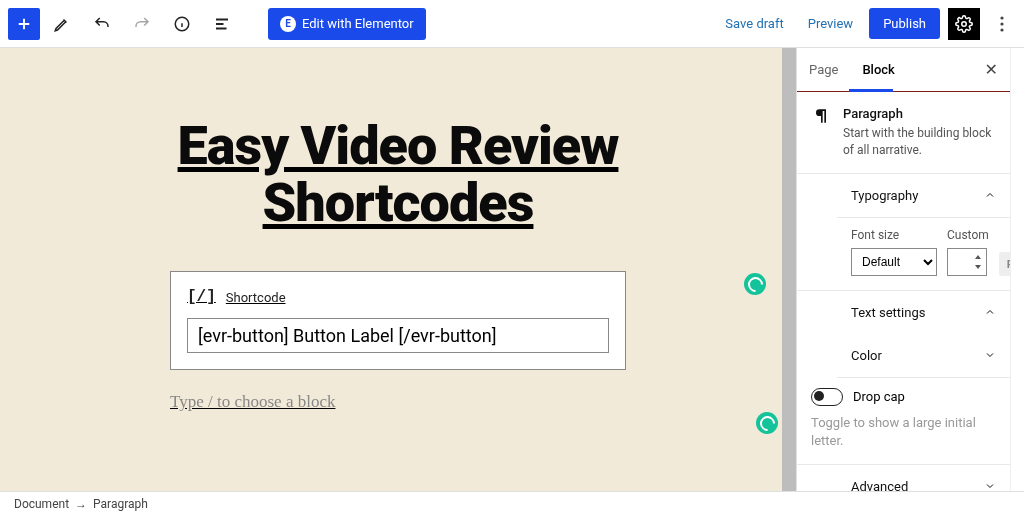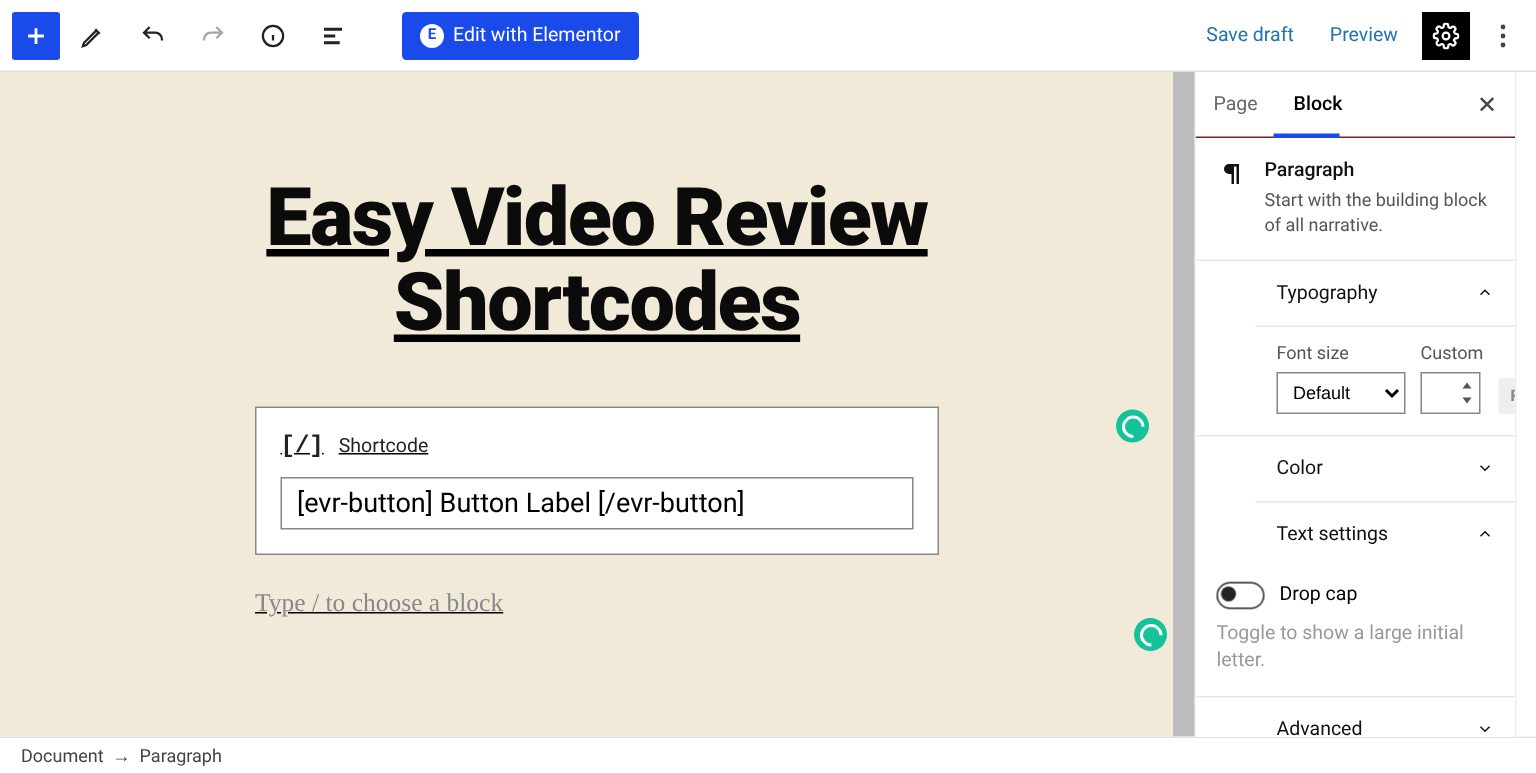--- a/index.html
+++ b/index.html
@@ -93,20 +93,21 @@
         </svg>
     </div>
     <div class="tb-edit-elementor">
       <span class="ei">E</span>
       <span>Edit with Elementor</span>
     </div>
   </div>
   <div class="topbar-right">
     <span class="link-btn">Save draft</span>
     <span class="link-btn">Preview</span>
+    <span class="publish-btn">Publish</span>
     <div class="settings-btn">
       <svg width="18" height="18" viewBox="0 0 24 24" fill="none" stroke="white" stroke-width="2">
           <circle cx="12" cy="12" r="3"></circle>
           <path d="M19.4 15a1.7 1.7 0 00.34 1.87l.06.06a2 2 0 11-2.83 2.83l-.06-.06a1.7 1.7 0 00-1.87-.34 1.7 1.7 0 00-1 1.56V21a2 2 0 11-4 0v-.09a1.7 1.7 0 00-1-1.56 1.7 1.7 0 00-1.87.34l-.06.06a2 2 0 11-2.83-2.83l.06-.06a1.7 1.7 0 00.34-1.87 1.7 1.7 0 00-1.56-1H3a2 2 0 110-4h.09a1.7 1.7 0 001.56-1 1.7 1.7 0 00-.34-1.87l-.06-.06a2 2 0 112.83-2.83l.06.06a1.7 1.7 0 001.87.34H9a1.7 1.7 0 001-1.56V3a2 2 0 114 0v.09a1.7 1.7 0 001 1.56 1.7 1.7 0 001.87-.34l.06-.06a2 2 0 112.83 2.83l-.06.06a1.7 1.7 0 00-.34 1.87V9a1.7 1.7 0 001.56 1H21a2 2 0 110 4h-.09a1.7 1.7 0 00-1.56 1z"></path>
         </svg>
     </div>
     <div class="kebab-btn">
       <svg width="4" height="16" viewBox="0 0 4 16" fill="#444">
           <circle cx="2" cy="2" r="1.6"></circle>
           <circle cx="2" cy="8" r="1.6"></circle>
@@ -177,31 +178,31 @@
           <div class="spin">
             <svg width="10" height="18" viewBox="0 0 10 18" fill="#555">
                 <path d="M5 2l3 4H2l3-4zM5 16l-3-4h6l-3 4z"></path>
               </svg>
           </div>
         </div>
         <button class="reset-btn">Reset</button>
       </div>
     </div>
 
+    <div class="panel-head" style="border-bottom:none;">
+      <span>Text settings</span>
+      <svg class="chev" viewBox="0 0 24 24" fill="none" stroke="#111" stroke-width="2">
+          <path d="M6 15l6-6 6 6"></path>
+        </svg>
+    </div>
+
     <div class="panel-head">
       <span>Color</span>
       <svg class="chev" viewBox="0 0 24 24" fill="none" stroke="#111" stroke-width="2">
           <path d="M6 9l6 6 6-6"></path>
-        </svg>
-    </div>
-
-    <div class="panel-head" style="border-bottom:none;">
-      <span>Text settings</span>
-      <svg class="chev" viewBox="0 0 24 24" fill="none" stroke="#111" stroke-width="2">
-          <path d="M6 15l6-6 6 6"></path>
         </svg>
     </div>
     <div class="panel-body">
       <div class="toggle-row">
         <div class="toggle"></div>
         <span>Drop cap</span>
       </div>
       <div class="hint">Toggle to show a large initial letter.</div>
     </div>
 

